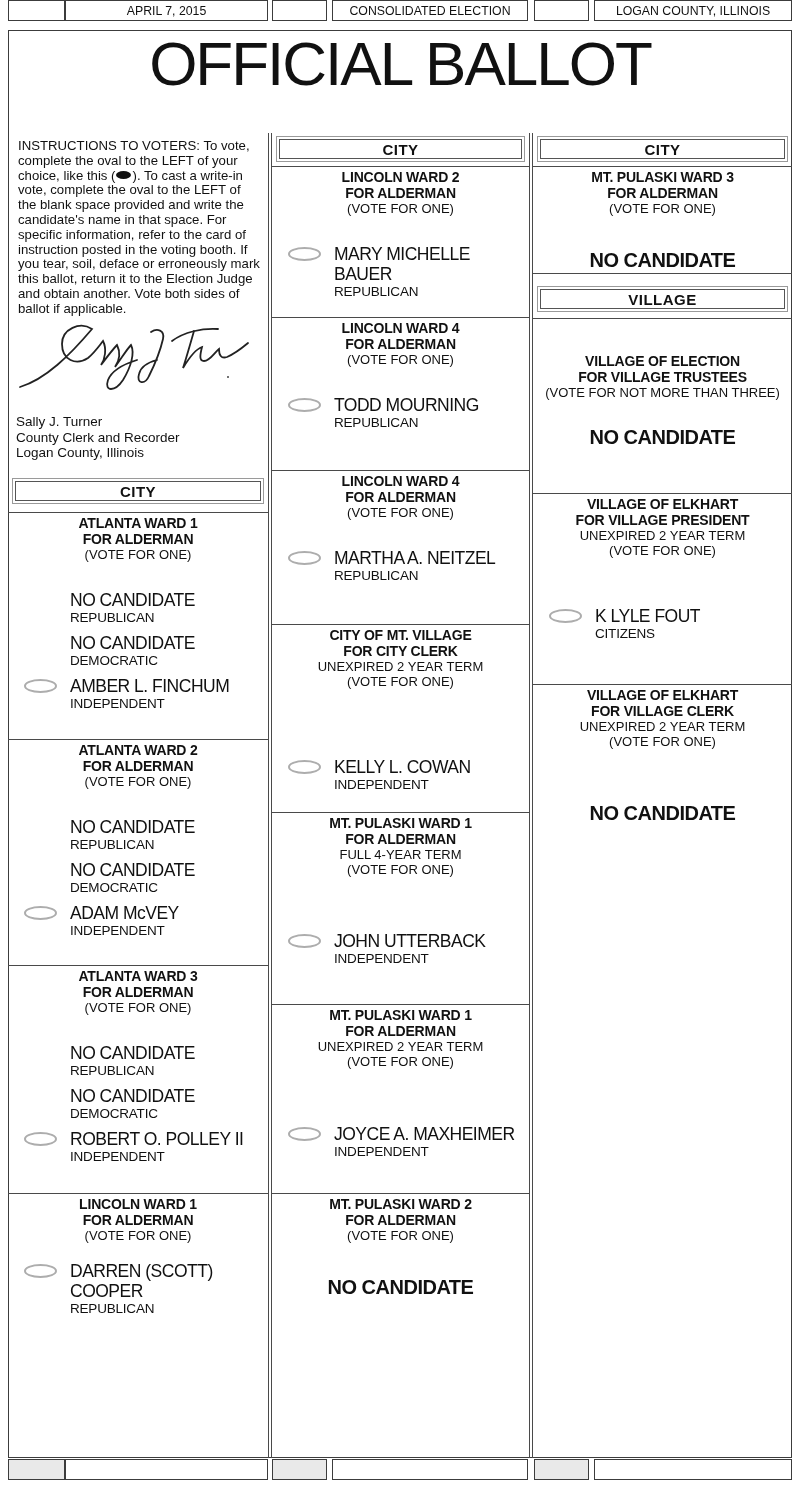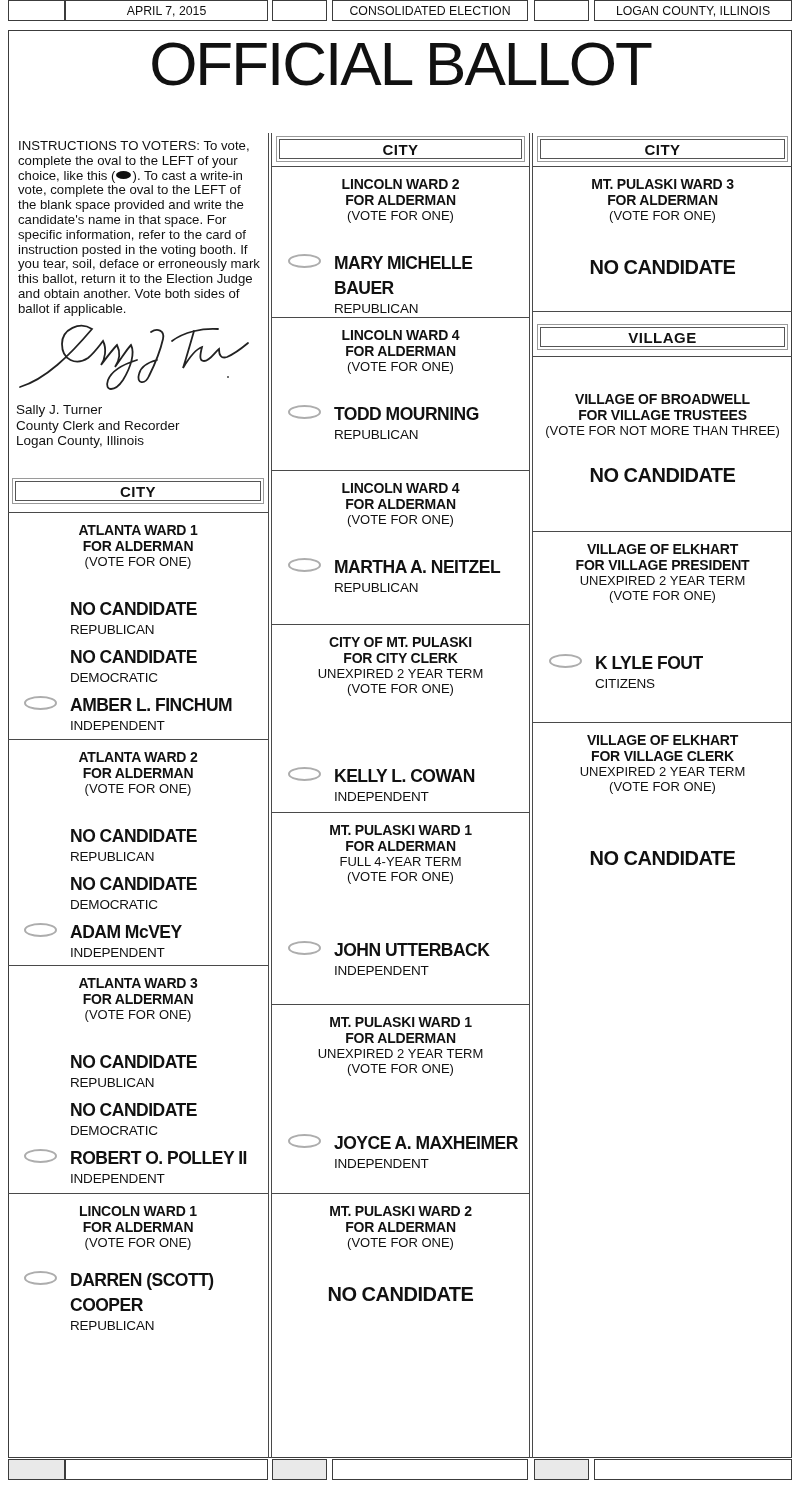--- a/index.html
+++ b/index.html
@@ -22,38 +22,38 @@
   .col{position:absolute;top:133px;height:1325px}
   #colL{left:8px;width:261px;border-right:1px solid #4a4a4a}
   #colM{left:271px;width:259px;border-left:1px solid #4a4a4a;border-right:1px solid #4a4a4a}
   #colR{left:532px;width:260px;border-left:1px solid #4a4a4a}
 
   .instructions{position:absolute;top:6px;left:10px;width:242px;font-size:13.2px;line-height:14.8px;text-align:left}
   .instr-oval{display:inline-block;width:15px;height:8px;background:#111;border-radius:50%;vertical-align:middle;margin:0 1px 2px 1px}
 
   .sig{position:absolute;top:186px;left:8px;width:248px}
   .sigart{display:block;width:238px;height:80px}
-  .sig-lines{font-size:13.5px;line-height:15.5px;margin-top:3px}
+  .sig-lines{font-size:13.5px;line-height:15.5px;margin-top:15px}
 
   .blocks{position:absolute;left:0;right:0}
   #colL .blocks{top:345px;bottom:0}
   #colM .blocks,#colR .blocks{top:0;bottom:0}
 
   .blk{width:auto}
   .group{border:1px solid #9a9a9a;padding:2px;margin:0 4px;background:#fff}
   .group-inner{border:1px solid #555;height:100%;display:flex;align-items:center;justify-content:center}
   .group-label{font-weight:bold;font-size:15px;letter-spacing:.5px}
 
-  .race{border-top:1px solid #4a4a4a;padding-top:9px;text-align:center;overflow:hidden}
+  .race{border-top:1px solid #4a4a4a;padding-top:2px;text-align:center;overflow:hidden}
   .hl{font-weight:bold;font-size:14px;line-height:16px;letter-spacing:-.2px}
   .sl{font-size:13px;line-height:15px}
   .entries{text-align:left}
   .entry{position:relative;padding-left:62px;padding-right:4px;margin-bottom:7px;text-align:left}
   .oval{position:absolute;left:16px;top:3px;width:33px;height:14px;border:2px solid #adadad;border-radius:50%;background:#fff;cursor:pointer}
-  .cname{font-weight:bold;font-size:17.5px;line-height:25px;letter-spacing:-.5px}
+  .cname{font-weight:normal;font-size:17.5px;line-height:20px;letter-spacing:-.5px}
   .cparty{font-size:13.5px;line-height:16px;letter-spacing:-.2px}
   .nc{font-weight:bold;font-size:20px;letter-spacing:-.5px;text-align:center}
 
   
   #colL .blk:nth-child(1){height:26px;margin-bottom:8px}
   #colL .blk:nth-child(2){height:227px}
   #colL .blk:nth-child(3){height:226px}
   #colL .blk:nth-child(4){height:228px}
   #colL .blk:nth-child(5){height:231px}
   #colL .entries{margin-top:28px}
@@ -69,21 +69,21 @@
   #colM .blk:nth-child(7){height:189px}
   #colM .blk:nth-child(8){height:262px}
   #colM .entries{margin-top:28px}
   #colM .blk:nth-child(5) .entries{margin-top:68px}
   #colM .blk:nth-child(6) .entries{margin-top:54px}
   #colM .blk:nth-child(7) .entries{margin-top:55px}
   #colM .blk:nth-child(8) .entries{margin-top:33px}
 
   
   #colR .blk:nth-child(1){height:26px;margin-top:3px;margin-bottom:4px}
-  #colR .blk:nth-child(2){height:146px;border-bottom:1px solid #4a4a4a}
+  #colR .blk:nth-child(2){height:108px;border-bottom:1px solid #4a4a4a}
   #colR .blk:nth-child(3){height:26px;margin-top:12px;margin-bottom:6px}
   #colR .blk:nth-child(4){height:175px;padding-top:34px}
   #colR .blk:nth-child(5){height:191px}
   #colR .blk:nth-child(6){height:726px}
   #colR .entries{margin-top:33px}
   #colR .blk:nth-child(4) .entries{margin-top:26px}
   #colR .blk:nth-child(5) .entries{margin-top:48px}
   #colR .blk:nth-child(6) .entries{margin-top:53px}
 </style>
 </head>
@@ -260,21 +260,21 @@
         <div class="entries">
           <div class="entry">
             <div class="oval"></div>
             <div class="cname">MARTHA A. NEITZEL</div>
             <div class="cparty">REPUBLICAN</div>
           </div>
         </div>
       </div>
       <div class="blk race">
         <div class="race-head">
-          <div class="hl">CITY OF MT. PULASKI</div>
+          <div class="hl">CITY OF MT. VILLAGE</div>
           <div class="hl">FOR CITY CLERK</div>
           <div class="sl">UNEXPIRED 2 YEAR TERM</div>
           <div class="sl">(VOTE FOR ONE)</div>
         </div>
         <div class="entries">
           <div class="entry">
             <div class="oval"></div>
             <div class="cname">KELLY L. COWAN</div>
             <div class="cparty">INDEPENDENT</div>
           </div>
@@ -340,21 +340,21 @@
           <div class="nc">NO CANDIDATE</div>
         </div>
       </div>
       <div class="blk group">
         <div class="group-inner">
           <span class="group-label">VILLAGE</span>
         </div>
       </div>
       <div class="blk race">
         <div class="race-head">
-          <div class="hl">VILLAGE OF BROADWELL</div>
+          <div class="hl">VILLAGE OF ELECTION</div>
           <div class="hl">FOR VILLAGE TRUSTEES</div>
           <div class="sl">(VOTE FOR NOT MORE THAN THREE)</div>
         </div>
         <div class="entries">
           <div class="nc">NO CANDIDATE</div>
         </div>
       </div>
       <div class="blk race">
         <div class="race-head">
           <div class="hl">VILLAGE OF ELKHART</div>

